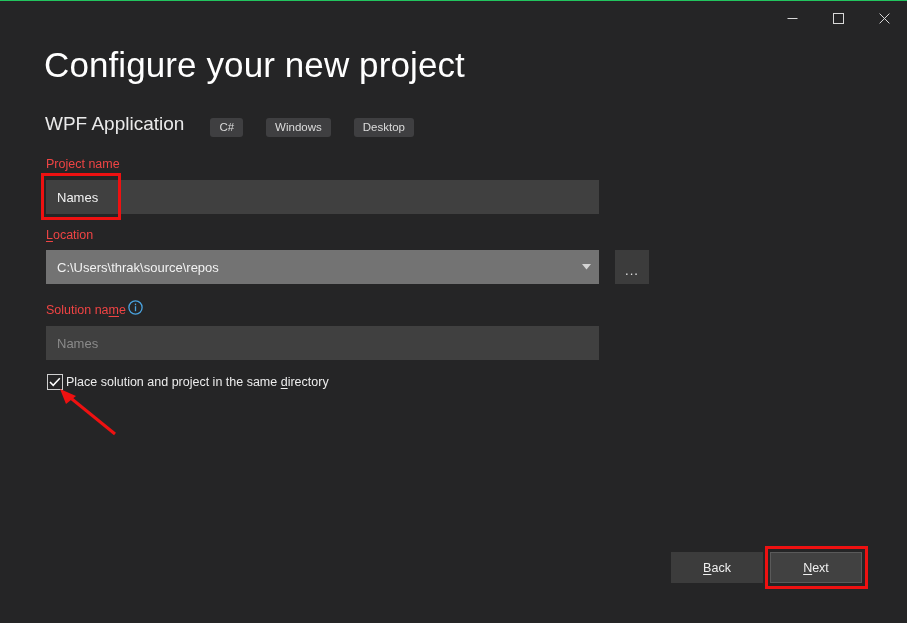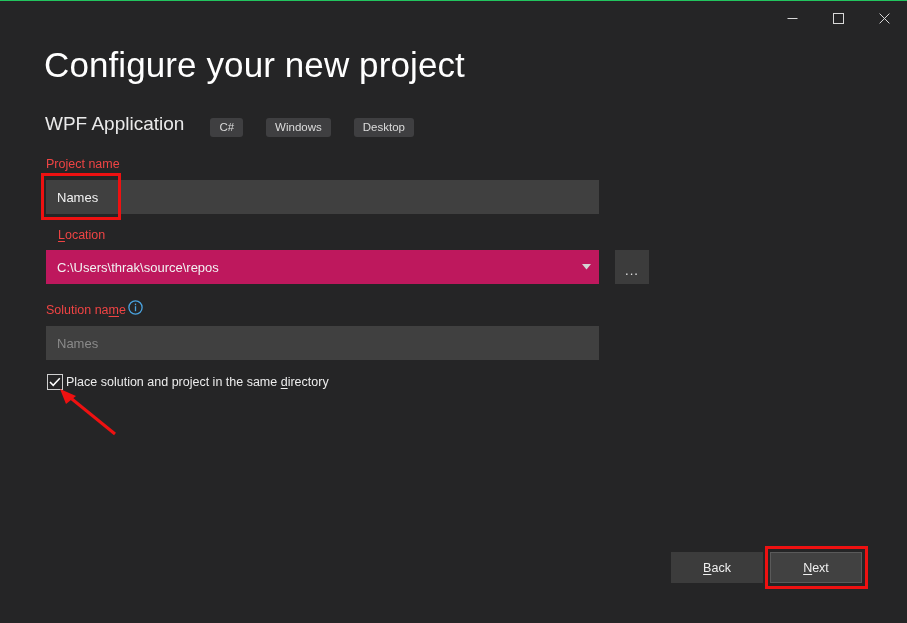--- a/index.html
+++ b/index.html
@@ -99,25 +99,25 @@
     font-size: 13px;
     padding: 0 11px;
     outline: none;
   }
   .textbox::placeholder { color: #8a8a8a; }
   .textbox.placeholderish { color: #8a8a8a; }
 
   #project-name-label { left: 46px; top: 155px; }
   #project-name-input { left: 46px; top: 179px; width: 553px; height: 34px; }
 
-  #location-label { left: 58px; top: 226px; }
+  #location-label { left: 46px; top: 226px; }
   #location-combo {
     position: absolute;
     left: 46px; top: 249px; width: 553px; height: 34px;
-    background: #be185d;
+    background: #737373;
     display: flex; align-items: center;
   }
   #location-value {
     flex: 1;
     padding: 0 11px;
     font-size: 13px;
     color: #f2f2f2;
     white-space: nowrap; overflow: hidden; text-overflow: ellipsis;
   }
   #location-dropdown-arrow {

